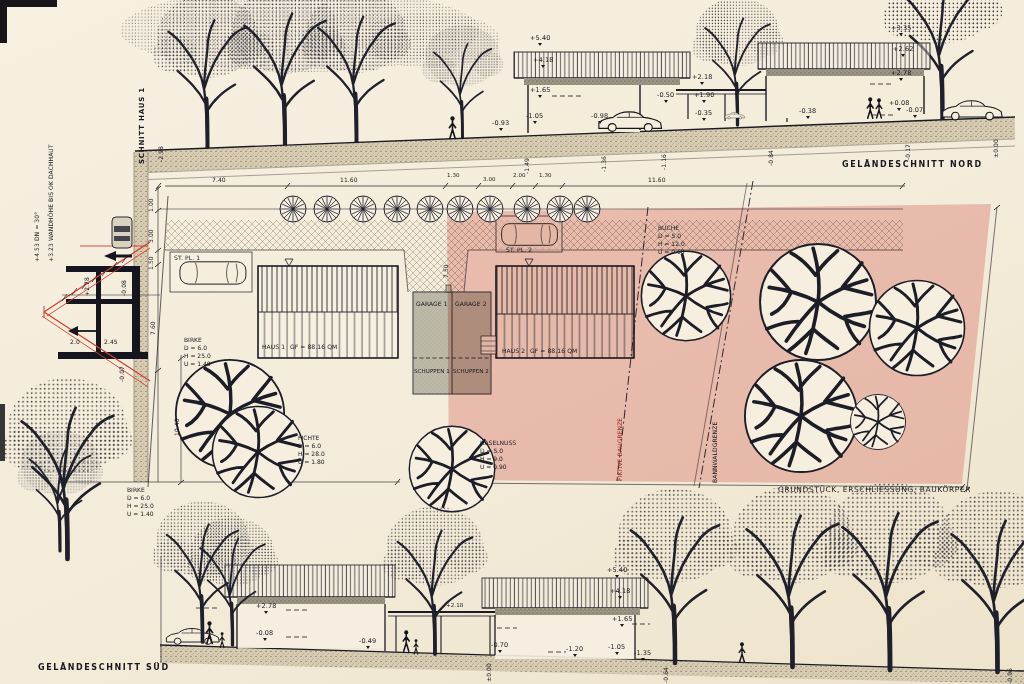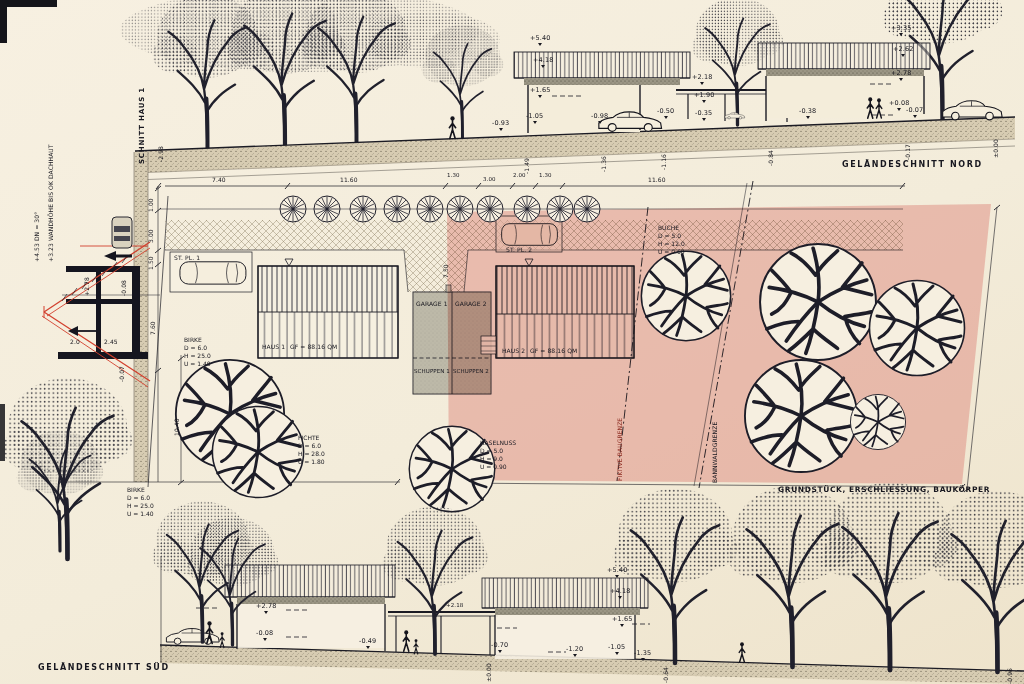--- a/index.html
+++ b/index.html
@@ -7,21 +7,21 @@
        background:linear-gradient(155deg,#f7f0e1 0%,#f3ecda 55%,#eee3cb 100%);
        font-family:"DejaVu Sans","Liberation Sans",sans-serif;color:#17171f}
   #stage{position:absolute;inset:0}
   svg{position:absolute;left:0;top:0;z-index:1}
   .lbl{position:absolute;font-size:6.5px;line-height:1;white-space:nowrap;color:#17171f;letter-spacing:.1px;z-index:5}
   .lv{display:flex;flex-direction:column;align-items:center}
   .lv::after{content:"";margin-top:1px;width:0;height:0;border-left:2.6px solid transparent;border-right:2.6px solid transparent;border-top:3.6px solid #17171f}
   .rot{transform:rotate(-90deg);transform-origin:0 0}
   .t55{font-size:5.5px}.t6{font-size:6px}
   .title{font-size:8px;font-weight:bold;letter-spacing:1.6px}
-  .cap{font-size:7.5px;font-weight:bold;letter-spacing:.6px}
+  .cap{font-size:7.5px;font-weight:normal;letter-spacing:.6px}
   .secname{font-size:7px;font-weight:bold;letter-spacing:.8px}
   .tblock{position:absolute;font-size:6px;line-height:1.35;z-index:5;color:#17171f;white-space:nowrap}
   .tblock span{display:block}
 </style>
 </head>
 <body>
 
 <div id="stage">
 
 <svg width="1024" height="684" viewBox="0 0 1024 684">
@@ -299,21 +299,21 @@
   <rect x="0" y="404" width="5" height="57" fill="#15151a" opacity="0.85"></rect>
 </g>
 </svg>
 
 <span class="lbl lv" style="left:530px;top:35px">+5.40</span>
 <span class="lbl lv" style="left:533px;top:57px">+4.18</span>
 <span class="lbl lv" style="left:530px;top:87px">+1.65</span>
 <span class="lbl lv" style="left:526px;top:113px">-1.05</span>
 <span class="lbl lv" style="left:492px;top:120px">-0.93</span>
 <span class="lbl lv" style="left:591px;top:113px">-0.98</span>
-<span class="lbl lv" style="left:657px;top:108px">-0.50</span>
+<span class="lbl lv" style="left:657px;top:92px">-0.50</span>
 <span class="lbl lv" style="left:692px;top:74px">+2.18</span>
 <span class="lbl lv" style="left:694px;top:92px">+1.90</span>
 <span class="lbl lv" style="left:695px;top:110px">-0.35</span>
 <span class="lbl lv" style="left:891px;top:25px">+3.35</span>
 <span class="lbl lv" style="left:893px;top:46px">+2.62</span>
 <span class="lbl lv" style="left:891px;top:70px">+2.78</span>
 <span class="lbl lv" style="left:889px;top:100px">+0.08</span>
 <span class="lbl lv" style="left:906px;top:107px">-0.07</span>
 <span class="lbl lv" style="left:799px;top:108px">-0.38</span>
 

